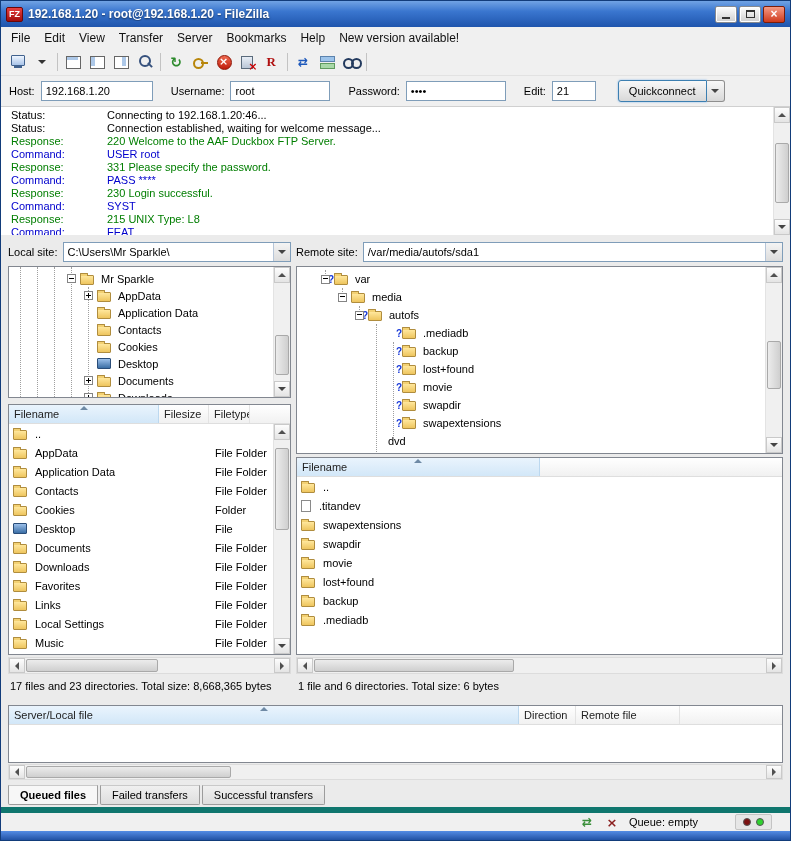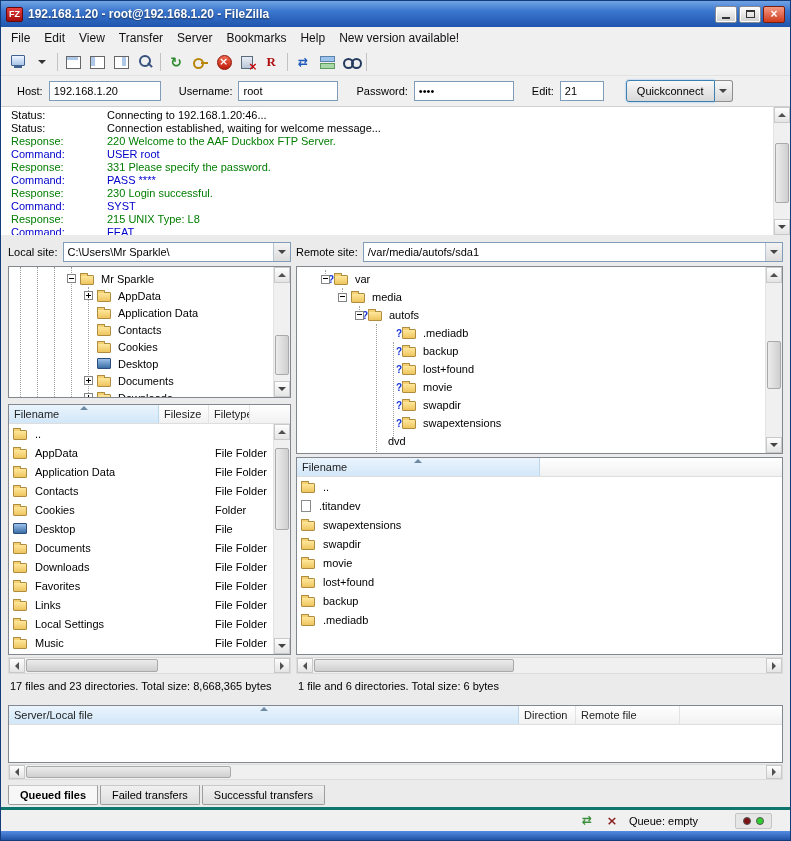--- a/index.html
+++ b/index.html
@@ -41,21 +41,21 @@
   .disconnect-icon::before{content:'';position:absolute;left:1px;top:2px;width:10px;height:11px;border:1px solid #5a6b7c;background:linear-gradient(#e8eef6,#b9c6d6)}
   .disconnect-icon::after{content:'\d7';position:absolute;right:-1px;bottom:-2px;color:#c00;font:bold 11px/11px "DejaVu Sans",sans-serif}
   .reconnect-icon::before{content:'R';position:absolute;left:3px;top:0;color:#b01010;font:bold 13px/16px "Liberation Serif",serif}
   .compare-icon::before{content:'\21c4';position:absolute;left:0;top:0;width:17px;text-align:center;color:#1d58bb;font:bold 12px/16px "DejaVu Sans",sans-serif}
   .sync-browsing-icon::before{content:'';position:absolute;left:1px;top:2px;width:13px;height:4px;background:#9cc3ea;border:1px solid #5b82ad}
   .sync-browsing-icon::after{content:'';position:absolute;left:1px;top:9px;width:13px;height:4px;background:#a8d8a8;border:1px solid #5f9b5f}
   .find-icon::before{content:'';position:absolute;left:0;top:4px;width:7px;height:7px;border:2px solid #233a5e;border-radius:50%}
   .find-icon::after{content:'';position:absolute;left:8px;top:4px;width:7px;height:7px;border:2px solid #233a5e;border-radius:50%}
 
   
-  .qcbar{position:absolute;top:75px;left:0;right:0;height:31px;background:#f0f0f0;display:flex;align-items:center;padding-left:16px;gap:5px;border-bottom:1px solid #d0d0d0}
+  .qcbar{position:absolute;top:75px;left:0;right:0;height:31px;background:#f0f0f0;display:flex;align-items:center;padding-left:8px;gap:5px;border-bottom:1px solid #d0d0d0}
   .qcbar label{margin-right:1px;font-size:11px}
   .qc-input{height:20px;border:1px solid #7f9db9;padding:1px 4px;font:11px "Liberation Sans",sans-serif;margin-right:13px;background:#fff}
   .qc-btn-wrap{display:flex;margin-left:4px}
   .qc-main{height:22px;padding:0 10px;font:11px "Liberation Sans",sans-serif;background:linear-gradient(#f8f8f8,#d8d8d8);border:1px solid #3c7fb1;border-radius:3px 0 0 3px;box-shadow:0 0 2px #7ab0e8}
   .qc-caret{width:18px;height:22px;border:1px solid #8e8e8e;border-left:none;border-radius:0 3px 3px 0;background:linear-gradient(#f8f8f8,#d8d8d8);display:flex;align-items:center;justify-content:center}
   .tri{display:block;width:0;height:0}
   .tri.down{border:4px solid transparent;border-top:4px solid #444;margin-top:4px}
   .tri.up{border:4px solid transparent;border-bottom:4px solid #505050;margin-bottom:4px}
   .tri.left{border:4px solid transparent;border-right:4px solid #505050;margin-right:4px}
   .tri.right{border:4px solid transparent;border-left:4px solid #505050;margin-left:4px}
@@ -129,21 +129,21 @@
   .sb-thumb{position:absolute;left:1px;right:1px;background:linear-gradient(90deg,#ececec,#cfcfcf);border:1px solid #a9a9a9;border-radius:2px}
   .hscroll{position:absolute;height:17px;background:#f0f0f0;border:1px solid #dcdcdc;display:flex}
   .hscroll .sb-btn{width:16px;height:auto;flex:none}
   .hscroll .sb-track{flex:1;position:relative}
   .hscroll .sb-thumb{top:1px;bottom:1px;left:1px;background:linear-gradient(#ececec,#cfcfcf)}
   #localHScroll{left:7px;top:656px;width:283px}
   #remoteHScroll{left:295px;top:656px;width:487px}
   #queueHScroll{left:7px;top:763px;width:775px;height:16px}
 
   
-  .statusbar{position:absolute;left:0;top:806px;right:0;height:24px;background:#f0f0f0;border-top:3px solid #0f766e;display:flex;align-items:center;justify-content:flex-end;gap:9px;padding-right:18px}
+  .statusbar{position:absolute;left:0;top:806px;right:0;height:24px;background:#f0f0f0;border-top:6px solid #0f766e;display:flex;align-items:center;justify-content:flex-end;gap:9px;padding-right:18px}
   .sbi{position:relative;width:16px;height:15px;display:block}
   .sb-compare::before{content:'\21c4';position:absolute;left:0;top:0;width:16px;text-align:center;color:#3a8f3a;font:bold 12px/15px "DejaVu Sans",sans-serif}
   .sb-disc::before{content:'\d7';position:absolute;left:0;top:0;width:16px;text-align:center;color:#8b2020;font:bold 13px/15px "DejaVu Sans",sans-serif}
   .led-panel{margin-left:28px;display:flex;gap:5px;align-items:center;border:1px solid #c4c4c4;background:#e6e6e6;border-radius:2px;padding:3px 7px}
   .led{width:8px;height:8px;border-radius:50%;border:1px solid #555;display:block}
   .led.red{background:#7c1212}
   .led.green{background:#2fd12f}
   .bottom-strip{position:absolute;left:0;right:0;top:830px;height:10px;background:linear-gradient(#548ce4,#1c4c9e)}
 </style>
 </head>

